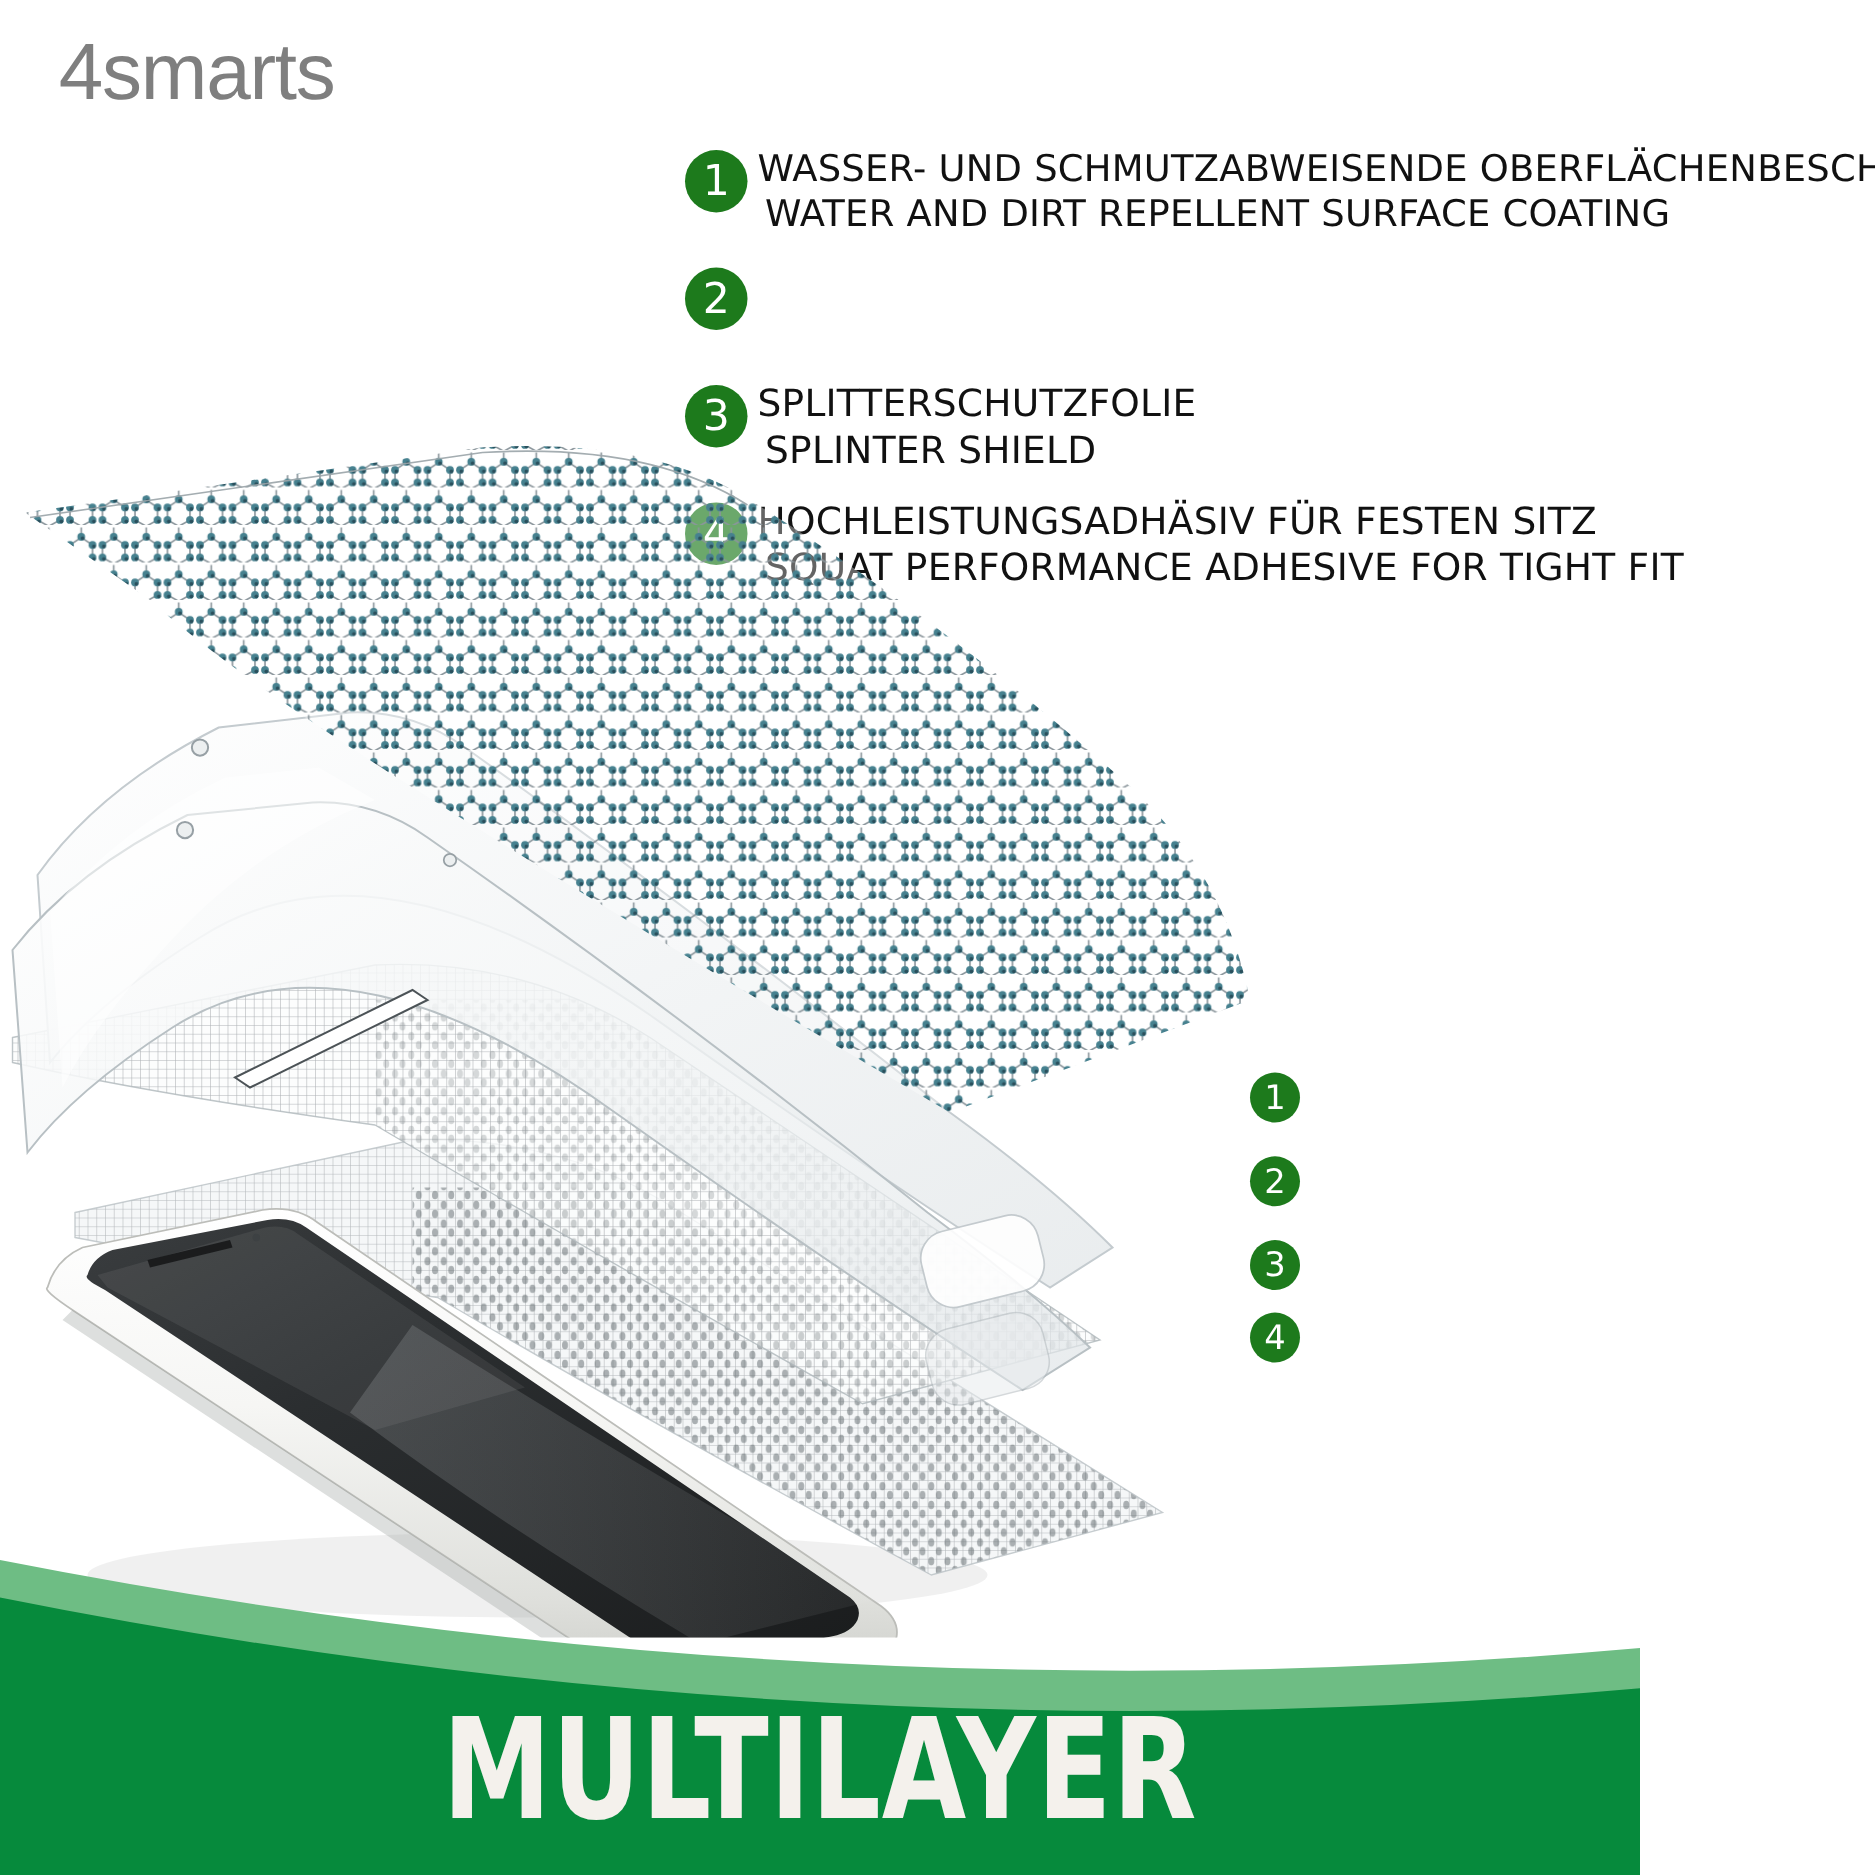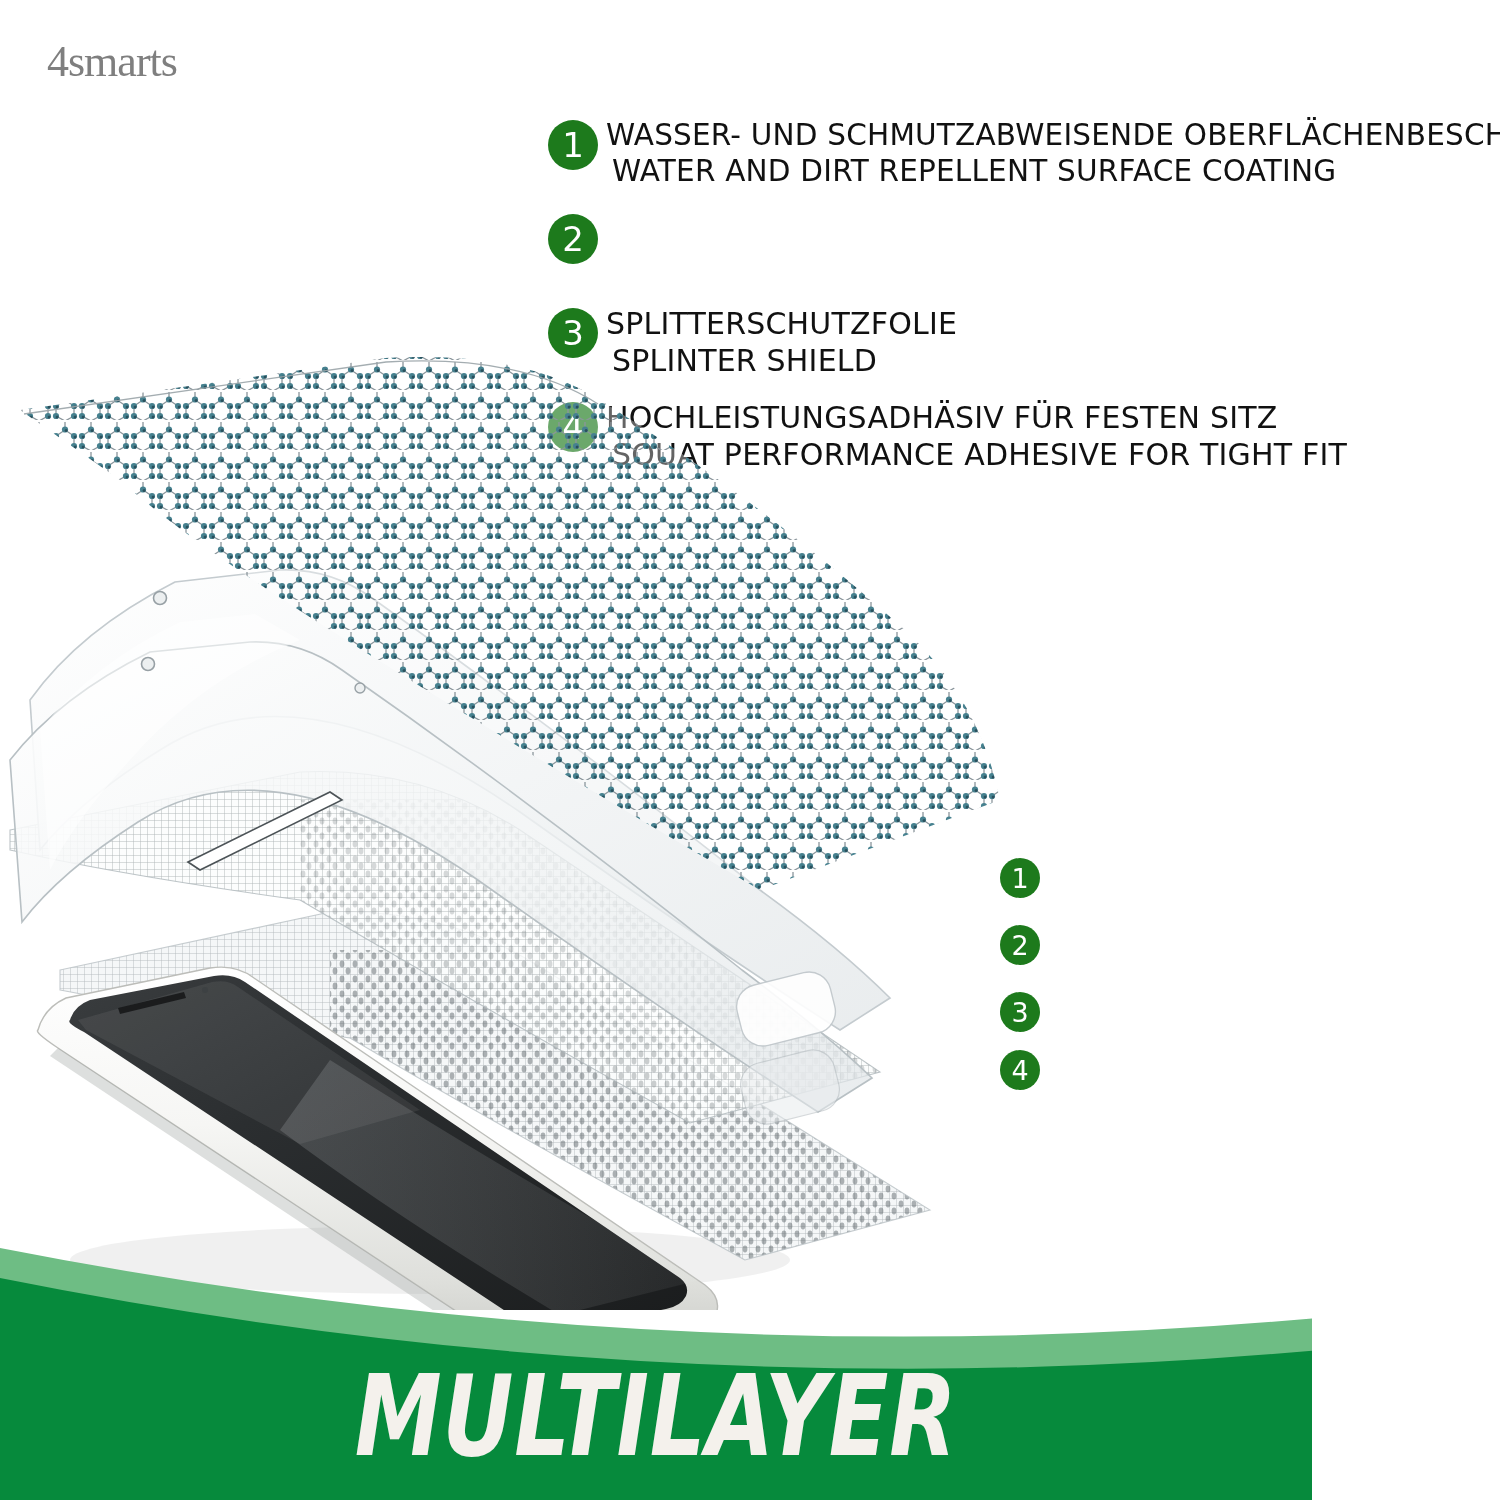--- a/index.html
+++ b/index.html
@@ -12,25 +12,25 @@
   #page{
     position:relative;
     width:1500px;height:1500px;
     background:#ffffff;
     overflow:hidden;
   }
 
   
   #brand{
     position:absolute;
-    left:47px; top:40px;
-    font-size:44px;
+    left:47px; top:25px;
+    font-size:64px;
     letter-spacing:-1px;
     color:#7f7f7f;
-    font-family:Liberation Serif, serif;
+    font-family:Liberation Sans, sans-serif;
     font-weight:400;
     line-height:1;
     white-space:nowrap;
   }
 
   
   #feature-list{
     position:absolute;
     left:548px; top:118px;
     width:940px;
@@ -103,21 +103,20 @@
   .cb2{position:absolute;left:0;top:67px;}
   .cb3{position:absolute;left:0;top:134px;}
   .cb4{position:absolute;left:0;top:192px;}
 
   
   #banner{
     position:absolute;
     left:0; bottom:0;
     width:1312px; height:320px;
     overflow:hidden;
-    font-style:italic;
   }
   #banner svg{position:absolute;left:0;top:0;}
   #banner-title{
     position:absolute;
     left:0; right:0;
     bottom:28px;
     text-align:center;
     color:#f4f1ec;
     font-family:"DejaVu Sans", sans-serif;
     font-weight:700;

